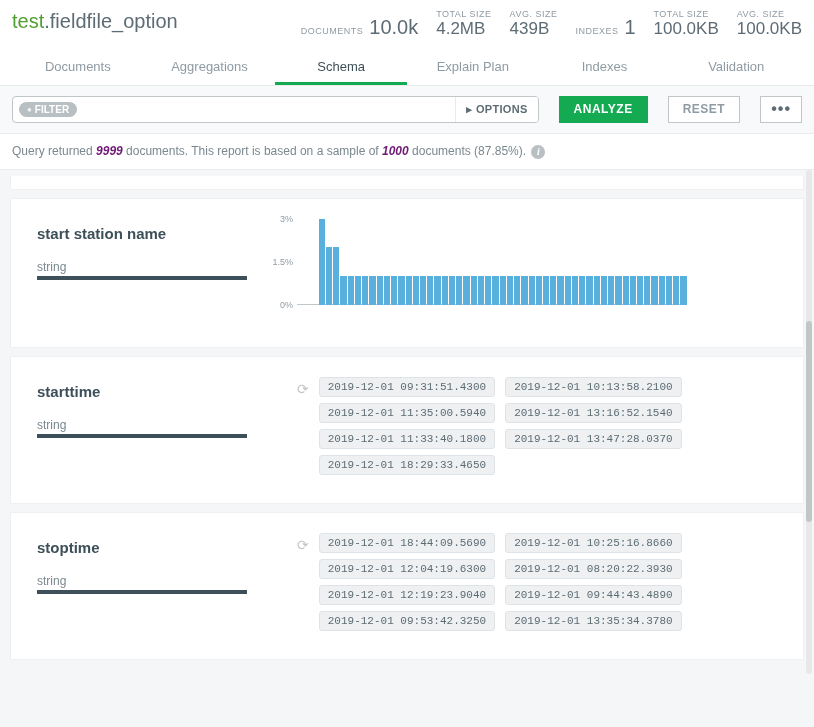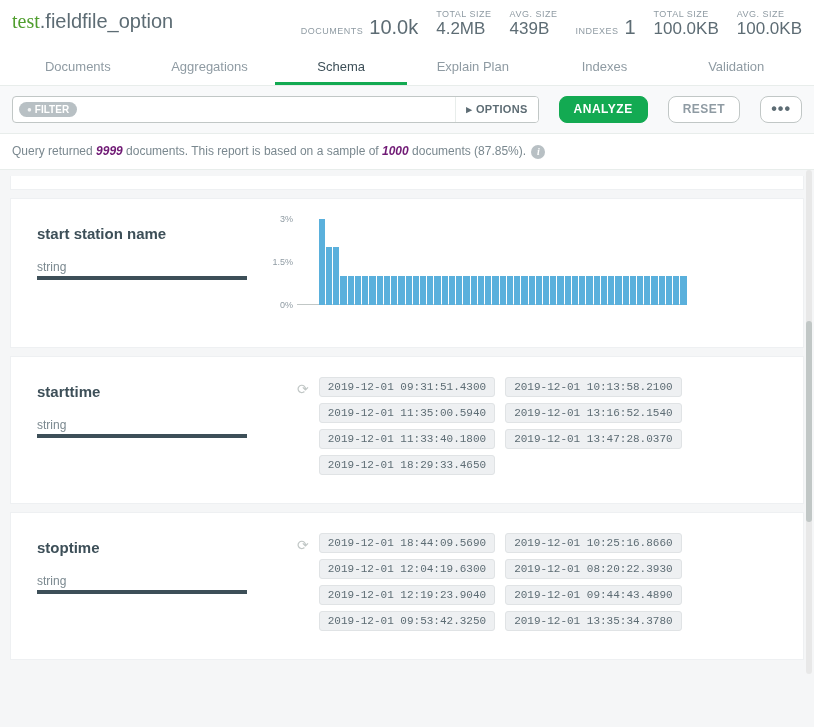--- a/index.html
+++ b/index.html
@@ -20,21 +20,21 @@
     display: flex;
     align-items: flex-start;
     justify-content: space-between;
     padding-bottom: 4px;
   }
   .ns {
     font-size: 20px;
     font-weight: 400;
     color: #5d6c74;
   }
-  .ns .db { color: #509e2e; font-family: Liberation Serif, serif; }
+  .ns .db { color: #509e2e; }
   .stats {
     display: flex;
     gap: 18px;
     align-items: flex-end;
   }
   .stat-label {
     font-size: 9px;
     letter-spacing: 0.5px;
     color: #8f9ba3;
     line-height: 1.1;
@@ -118,21 +118,21 @@
     gap: 4px;
     font-size: 11px;
     font-weight: 600;
     letter-spacing: 0.3px;
     color: #5d6c74;
     cursor: pointer;
     background:#fff;
   }
   .btn {
     border: 1px solid #c1c7c6;
-    border-radius: 8px;
+    border-radius: 0;
     padding: 0 14px;
     font-size: 12px;
     font-weight: 600;
     letter-spacing: 0.5px;
     cursor: pointer;
     background: #fff;
     color: #5d6c74;
     display:flex;
     align-items:center;
   }

